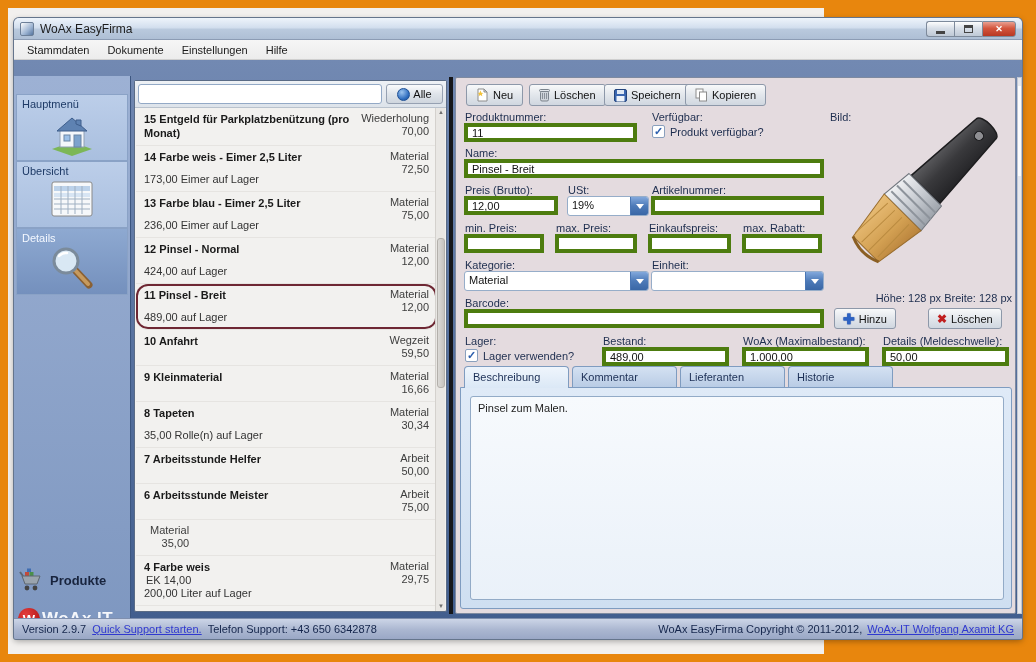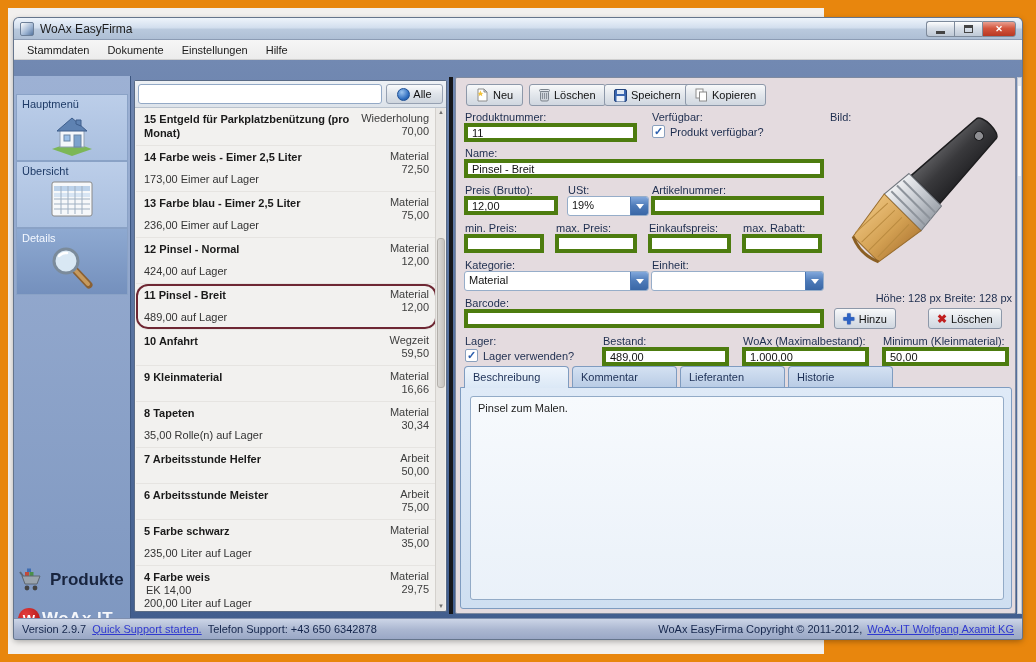--- a/index.html
+++ b/index.html
@@ -31,21 +31,21 @@
   
   .sidebar { position:absolute; left:0; top:16px; width:117px; height:558px; background:linear-gradient(180deg,#9db1d4,#7e97c0); border-right:1px solid #3c5680;text-decoration:underline; }
   .side-item { position:absolute; left:2px; width:112px; height:67px; background:linear-gradient(#bccee9,#a9bfdf); border:1px solid #8aa2c6; padding:3px 5px; }
   .side-item .lbl { font-size:11px; color:#1e3a66; }
   .side-item.sel { background:linear-gradient(#8ea9d1,#7490bd); }
   .side-item.sel .lbl { color:#f4f8ff; }
   .side-ic { display:flex; justify-content:center; margin-top:1px; }
 
   .side-footer { position:absolute; left:4px; top:492px; width:112px; }
   .produkte { display:flex; align-items:center; gap:6px; }
-  .produkte span { font-size:17px; font-weight:bold; color:#18243e; }
+  .produkte span { font-size:13px; font-weight:bold; color:#18243e; }
   .logo { margin-top:16px; }
   .logo-row { display:flex; align-items:center; }
   .logo-w { width:22px; height:22px; border-radius:50%; background:radial-gradient(circle at 35% 30%,#e33d3d,#a80f0f); color:#fff; font-weight:bold; font-size:13px; display:flex; align-items:center; justify-content:center; margin-right:2px; }
   .logo-txt { font-size:17px; font-weight:bold; color:#f5f7fb; letter-spacing:.5px; }
   .logo-band { margin:-3px 0 0 24px; background:linear-gradient(#c02424,#8e1010); border-radius:2px; color:#fff; font-size:5.5px; letter-spacing:1.5px; padding:1px 4px; width:64px; text-align:center; }
 
   
   .mid { position:absolute; left:120px; top:20px; width:313px; height:532px; background:#f2f1ef; border:1px solid #5a6b85; border-radius:2px; }
   .search-row { position:absolute; left:0; top:0; width:100%; height:27px; background:linear-gradient(#eef1f5,#dde3ea); border-bottom:1px solid #b9c2cd; display:flex; align-items:center; padding:0 3px; gap:4px; }
   .search-input { flex:1; height:20px; border:1px solid #93a9c6; border-radius:3px; background:#fff; font-size:11px; padding:0 5px; font-family:inherit; }
@@ -307,24 +307,20 @@
               <div class="row">
                 <div class="row-left">
                   <div class="row-name">6 Arbeitsstunde Meister</div>
                 </div>
                 <div class="row-right">
                   <div>Arbeit</div>
                   <div>75,00</div>
                 </div>
               </div>
               <div class="row">
-                <div class="row-left">
-                  <div class="row-name">5 Farbe schwarz</div>
-                  <div class="row-stock">235,00 Liter auf Lager</div>
-                </div>
                 <div class="row-right">
                   <div>Material</div>
                   <div>35,00</div>
                 </div>
               </div>
               <div class="row">
                 <div class="row-left">
                   <div class="row-name">4 Farbe weis</div>
                   <div class="row-ek">EK 14,00</div>
                   <div class="row-stock tight">200,00 Liter auf Lager</div>
@@ -486,21 +482,21 @@
 
       <div class="fp-lab" style="left:9px; top:257px">Lager:</div>
       <div class="chk" style="left:9px; top:271px">
         <div class="box">✓</div>
         <span>Lager verwenden?</span>
       </div>
       <div class="fp-lab" style="left:147px; top:257px">Bestand:</div>
       <input class="inp" style="left: 146px; top: 269px; width: 127px;" value="489,00">
       <div class="fp-lab" style="left:287px; top:257px">WoAx (Maximalbestand):</div>
       <input class="inp" style="left: 286px; top: 269px; width: 127px;" value="1.000,00">
-      <div class="fp-lab" style="left:427px; top:257px">Minimum (Kleinmaterial):</div>
+      <div class="fp-lab" style="left:427px; top:257px">Details (Meldeschwelle):</div>
       <input class="inp" style="left: 426px; top: 269px; width: 127px;" value="50,00">
 
       <div class="tabs">
         <div class="tab sel">Beschreibung</div>
         <div class="tab">Kommentar</div>
         <div class="tab">Lieferanten</div>
         <div class="tab">Historie</div>
       </div>
       <div class="tabpage">
         <div class="desc-area">Pinsel zum Malen.</div>

